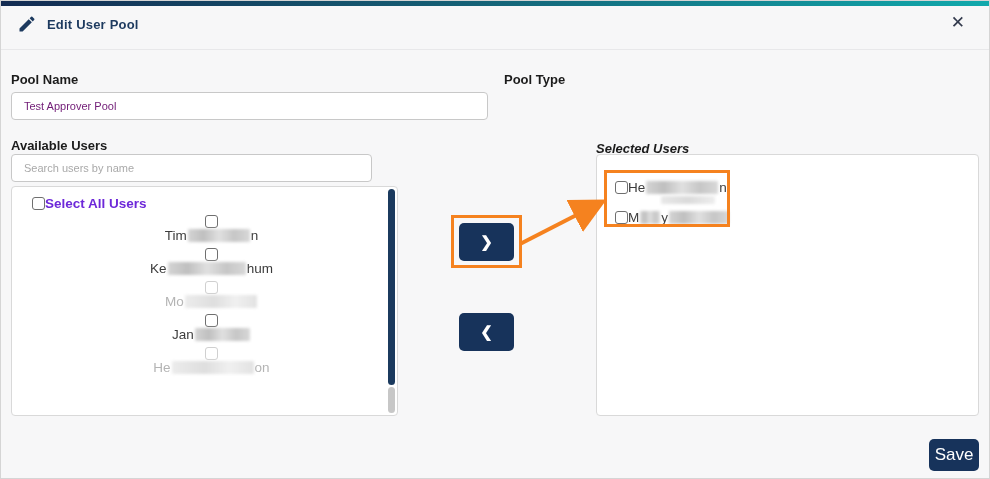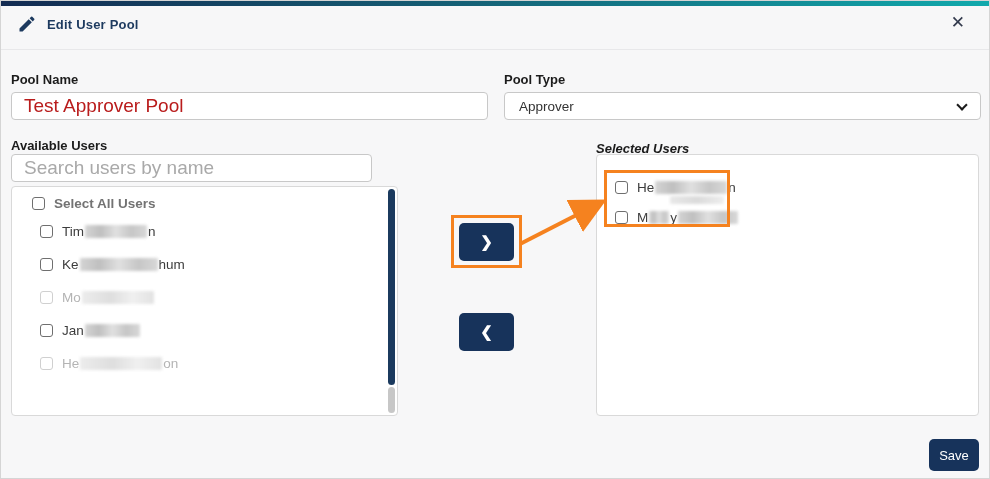--- a/index.html
+++ b/index.html
@@ -30,21 +30,21 @@
 
   .field-label { position:absolute; font-size:13px; font-weight:bold; color:#1c1c1c; }
   .lbl-pool-name  { top:71px; left:10px;text-align:right; }
   .lbl-pool-type  { top:71px; left:503px; }
   .lbl-available  { top:137px; left:10px; }
   .lbl-selected   { top:140px; left:595px;font-style:italic; }
 
   .text-input {
     position:absolute; height:28px; background:#fff; border:1px solid #c8c8c8;
     border-radius:4px; font-family:"Liberation Sans", sans-serif;
-    font-size:19px; color:#b91c1c; padding:0 12px; outline:none;
+    font-size:11px; color:#701a75; padding:0 12px; outline:none;
   }
   .text-input::placeholder { color:#a9a9a9; }
   .inp-pool-name { top:91px; left:10px; width:477px; }
   .inp-search    { top:153px; left:10px; width:361px; }
 
   .select-box {
     position:absolute; top:91px; left:503px; width:477px; height:28px;
     background:#fff; border:1px solid #c8c8c8; border-radius:4px;
     display:flex; align-items:center; padding:0 14px; font-size:13.5px; color:#333;
     cursor:pointer;
@@ -57,24 +57,24 @@
 
   .list-box {
     position:absolute; background:#fff; border:1px solid #d9d9d9; border-radius:4px;
   }
   .box-available { top:185px; left:10px; width:387px; height:230px; }
   .box-selected  { top:153px; left:595px; width:383px; height:262px; }
 
   .rows-available { position:absolute; top:4px; left:20px; right:14px; }
   .rows-selected  { position:absolute; top:17px; left:18px; right:10px; }
 
-  .user-row { display:flex; align-items:center; height:33px; gap:9px; }
+  .user-row { display:flex; align-items:center; height:33px; gap:0; }
   .row-select-all { height:24px; }
-  .row-select-all .user-label { font-weight:bold; color:#737373; }
-  .rows-available .user-row:not(.row-select-all) { margin-left:8px; }
+  .row-select-all .user-label { font-weight:bold; color:#6d28d9; }
+  .rows-available .user-row:not(.row-select-all) { margin-left:8px;flex-direction:column; }
   .rows-selected .user-row { height:30px; }
 
   .checkbox {
     width:13px; height:13px; flex:0 0 13px; background:#fff;
     border:1.5px solid #6f6f6f; border-radius:3px; cursor:pointer;
   }
   .user-row.disabled .checkbox { border-color:#d0d0d0; cursor:default; }
 
   .user-label { font-size:13.5px; color:#3c3c3c; display:flex; align-items:center; position:relative; }
   .user-row.disabled .user-label { color:#b4b4b4; }
@@ -112,21 +112,21 @@
 
   .hl-rect { position:absolute; border:3px solid #f5821f; background:transparent; pointer-events:none; }
   .hl-btn      { top:214px; left:450px; width:71px; height:53px; }
   .hl-selected { top:169px; left:603px; width:126px; height:57px; }
 
   .arrow-svg { position:absolute; top:190px; left:511px; width:100px; height:62px; pointer-events:none; }
 
   .save-btn {
     position:absolute; top:438px; left:928px; width:50px; height:32px;
     background:#17335b; color:#fff; border:none; border-radius:5px;
-    font-size:13px; font-family:"Liberation Sans", sans-serif; cursor:pointer;
+    font-size:17px; font-family:"Liberation Sans", sans-serif; cursor:pointer;
   }
 </style>
 </head>
 <body>
 
 <div class="dialog">
 
   <div class="topbar"></div>
 
   <div class="header-title">
@@ -135,24 +135,20 @@
     </svg>
     <span class="title">Edit User Pool</span>
   </div>
   <span class="close-btn">✕</span>
   <div class="header-divider"></div>
 
   <span class="field-label lbl-pool-name">Pool Name</span>
   <input class="text-input inp-pool-name" type="text" value="Test Approver Pool" style="">
 
   <span class="field-label lbl-pool-type">Pool Type</span>
-  <div class="select-box">
-    <span>Approver</span>
-    <span class="chev"></span>
-  </div>
 
   <span class="field-label lbl-available">Available Users</span>
   <input class="text-input inp-search" type="text" placeholder="Search users by name" style="">
 
   <div class="list-box box-available">
     <div class="rows-available">
       <div class="user-row row-select-all">
         <span class="checkbox"></span>
         <span class="user-label">Select All Users</span>
       </div>

